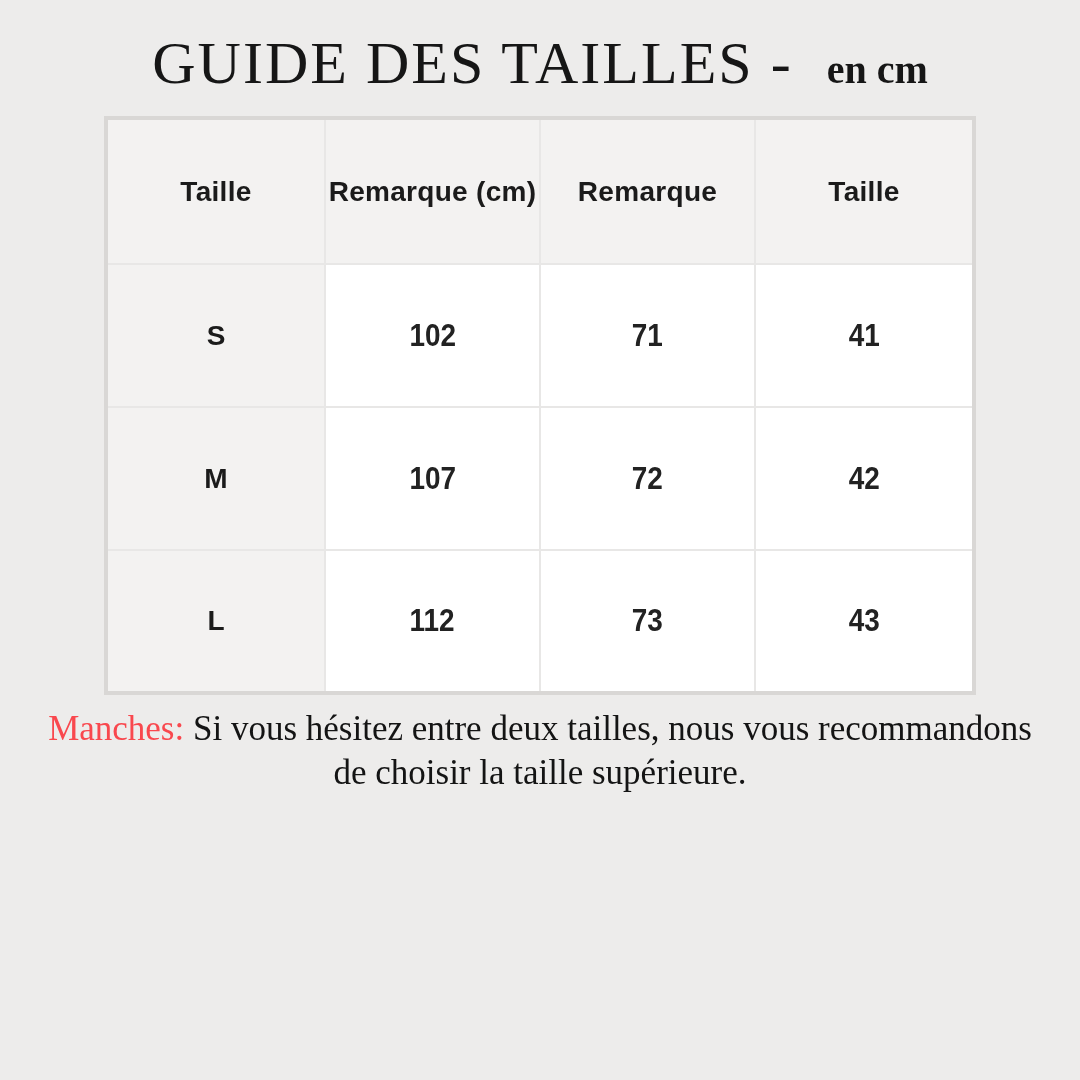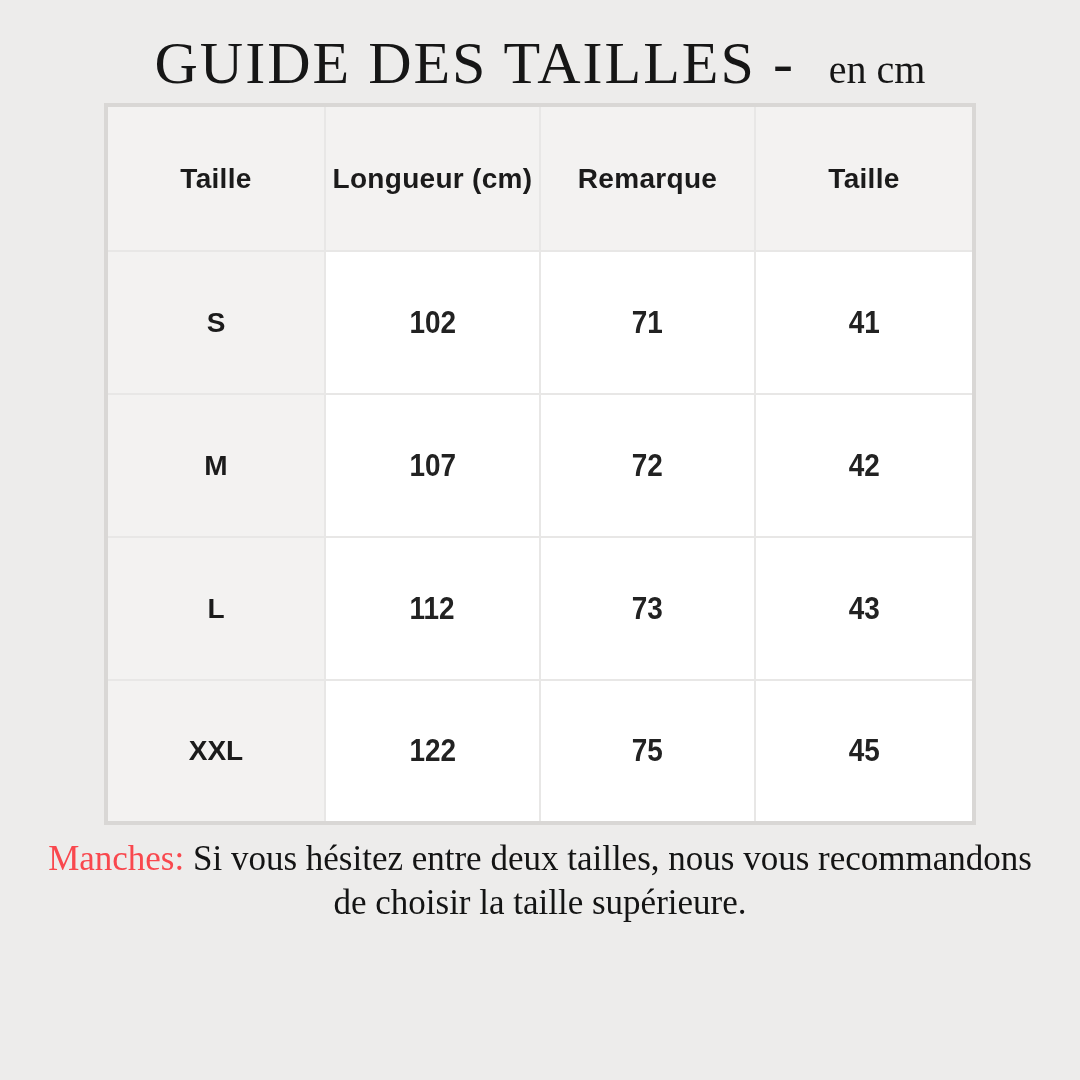--- a/index.html
+++ b/index.html
@@ -16,34 +16,34 @@
     margin: 0; padding: 0;
     width: 1080px; height: 1080px;
     background: var(--page-bg);
     font-family: "Liberation Sans", sans-serif;
     overflow: hidden;
   }
   .title-row {
     display: flex;
     align-items: baseline;
     justify-content: center;
-    margin: 32px 0 9px 0;
+    margin: 32px 0 22px 0;
     white-space: nowrap;
   }
   .title-main {
     font-family: "Liberation Serif", "DejaVu Serif", serif;
     font-weight: 500;
     font-size: 60px;
     line-height: 62px;
     letter-spacing: 2px;
     color: var(--ink);
   }
   .title-unit {
     font-family: "Liberation Serif", "DejaVu Serif", serif;
-    font-weight: 400;
+    font-weight: 700;
     font-size: 40px;
     color: var(--ink);
     margin-left: 34px;
   }
   table.size-table {
     width: 868px;
     margin: 0 auto;
     border-collapse: collapse;
     border: 4px solid var(--table-border);
     table-layout: fixed;
@@ -104,21 +104,21 @@
 <table class="size-table">
   <colgroup>
     <col class="c1">
       <col class="c2">
       <col class="c3">
       <col class="c4">
   </colgroup>
   <thead>
     <tr>
       <th>Taille</th>
-      <th>Longueur (cm)</th>
+      <th>Remarque (cm)</th>
       <th>Remarque</th>
       <th>Taille</th>
     </tr>
   </thead>
   <tbody>
       <tr>
         <td class="size-cell">S</td>
         <td class="val-cell"><span class="num">102</span></td>
         <td class="val-cell"><span class="num">71</span></td>
         <td class="val-cell"><span class="num">41</span></td>
@@ -128,25 +128,19 @@
         <td class="val-cell"><span class="num">107</span></td>
         <td class="val-cell"><span class="num">72</span></td>
         <td class="val-cell"><span class="num">42</span></td>
       </tr>
       <tr>
         <td class="size-cell">L</td>
         <td class="val-cell"><span class="num">112</span></td>
         <td class="val-cell"><span class="num">73</span></td>
         <td class="val-cell"><span class="num">43</span></td>
       </tr>
-      <tr>
-        <td class="size-cell">XXL</td>
-        <td class="val-cell"><span class="num">122</span></td>
-        <td class="val-cell"><span class="num">75</span></td>
-        <td class="val-cell"><span class="num">45</span></td>
-      </tr>
     </tbody>
 </table>
 
 <div class="note">
   <span class="note-label">Manches:</span>
   <span>Si vous hésitez entre deux tailles, nous vous recommandons de choisir la taille supérieure.</span>
 </div>
 
 </body></html>

